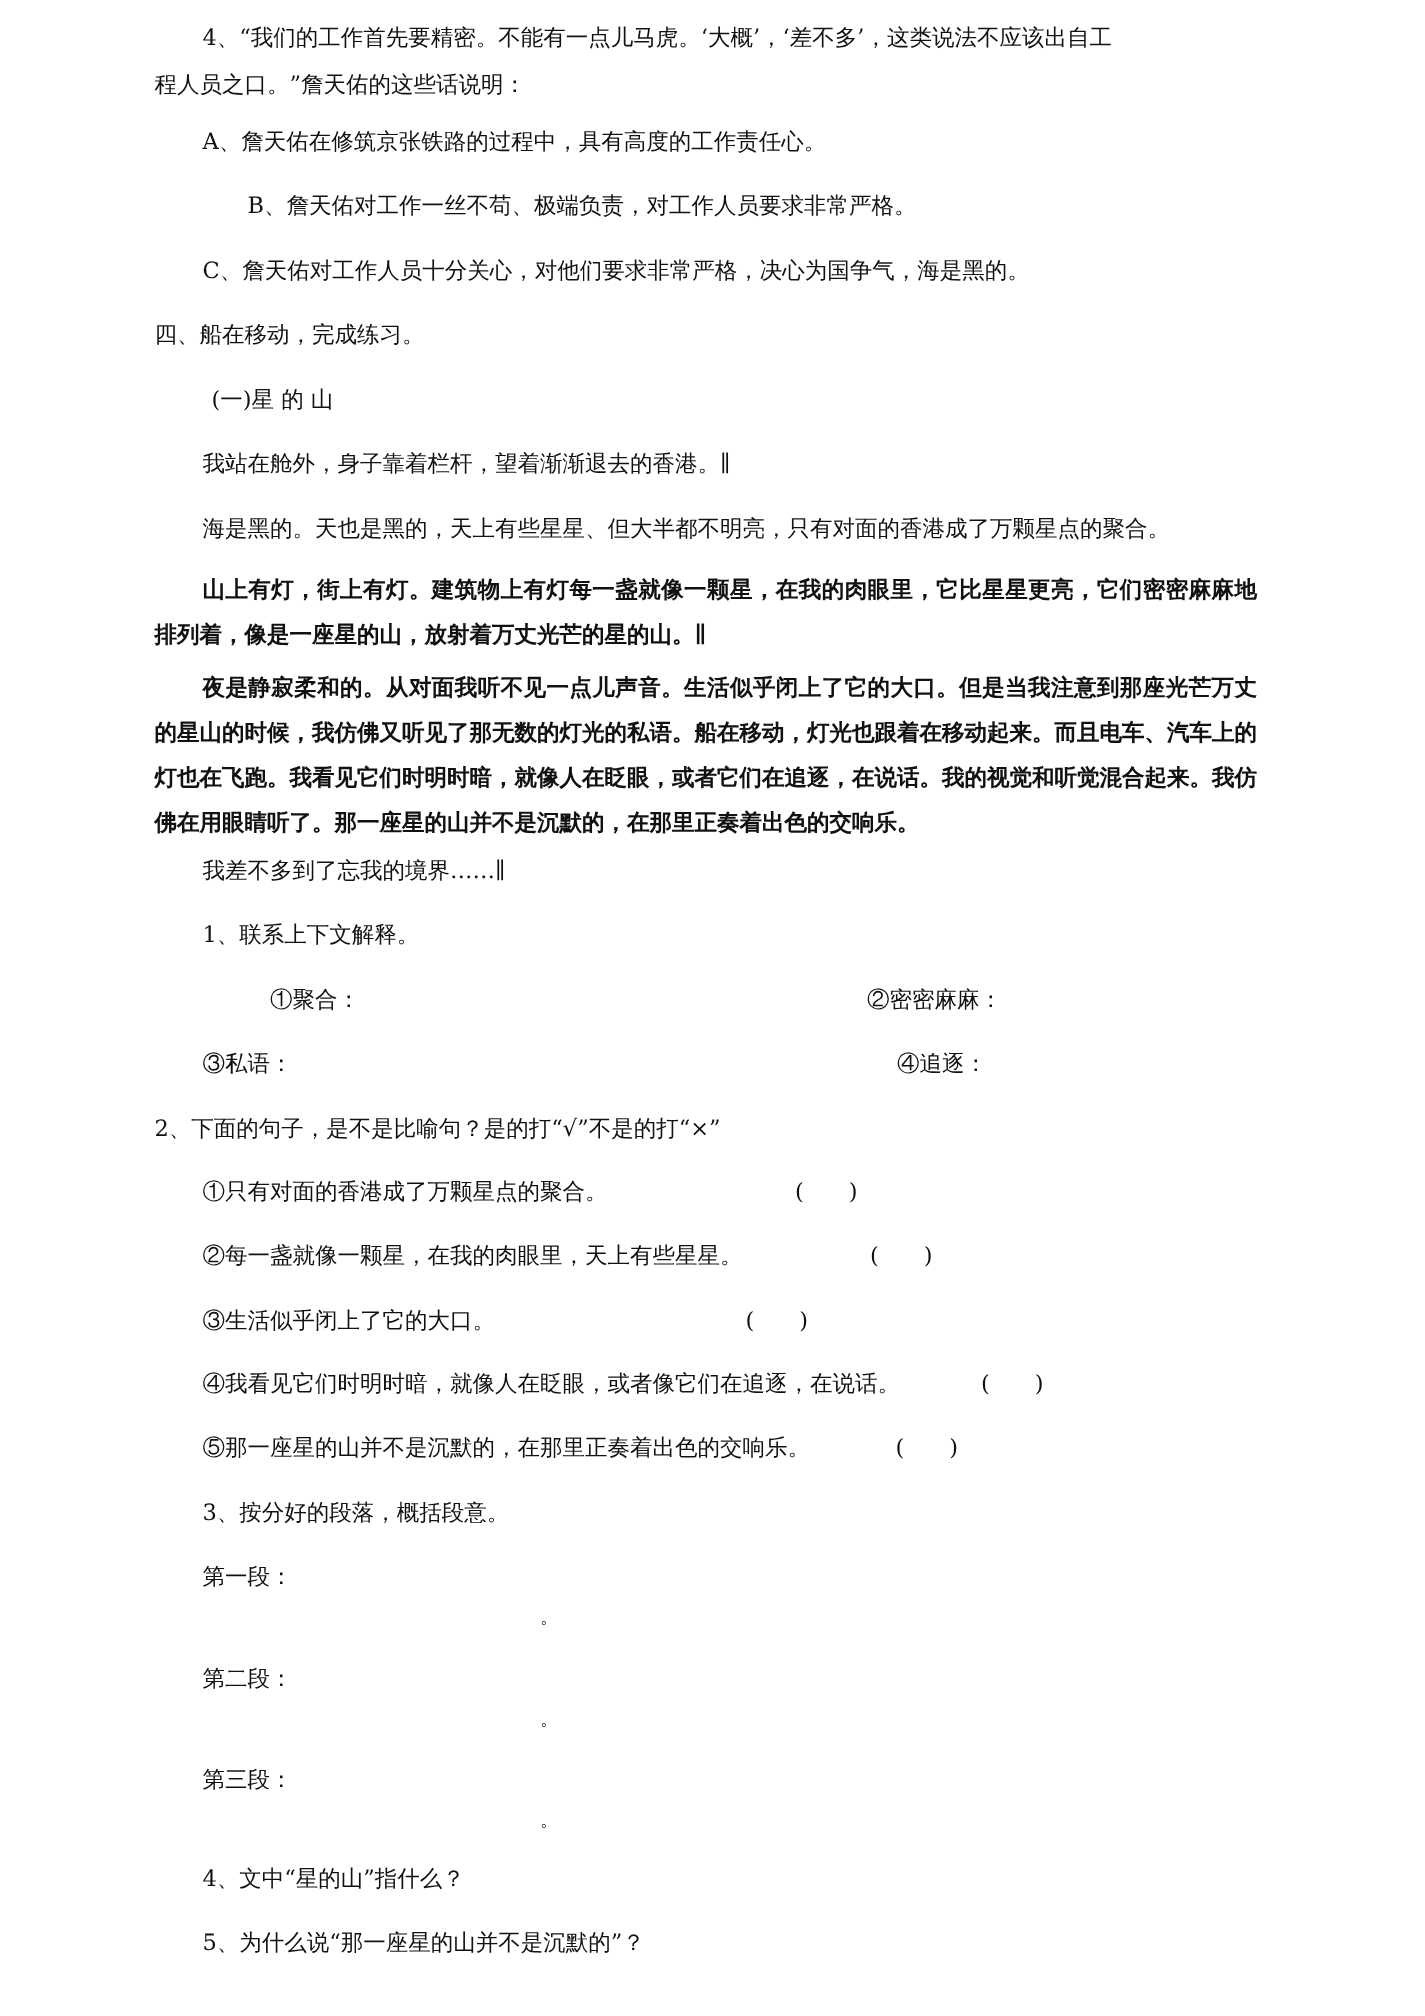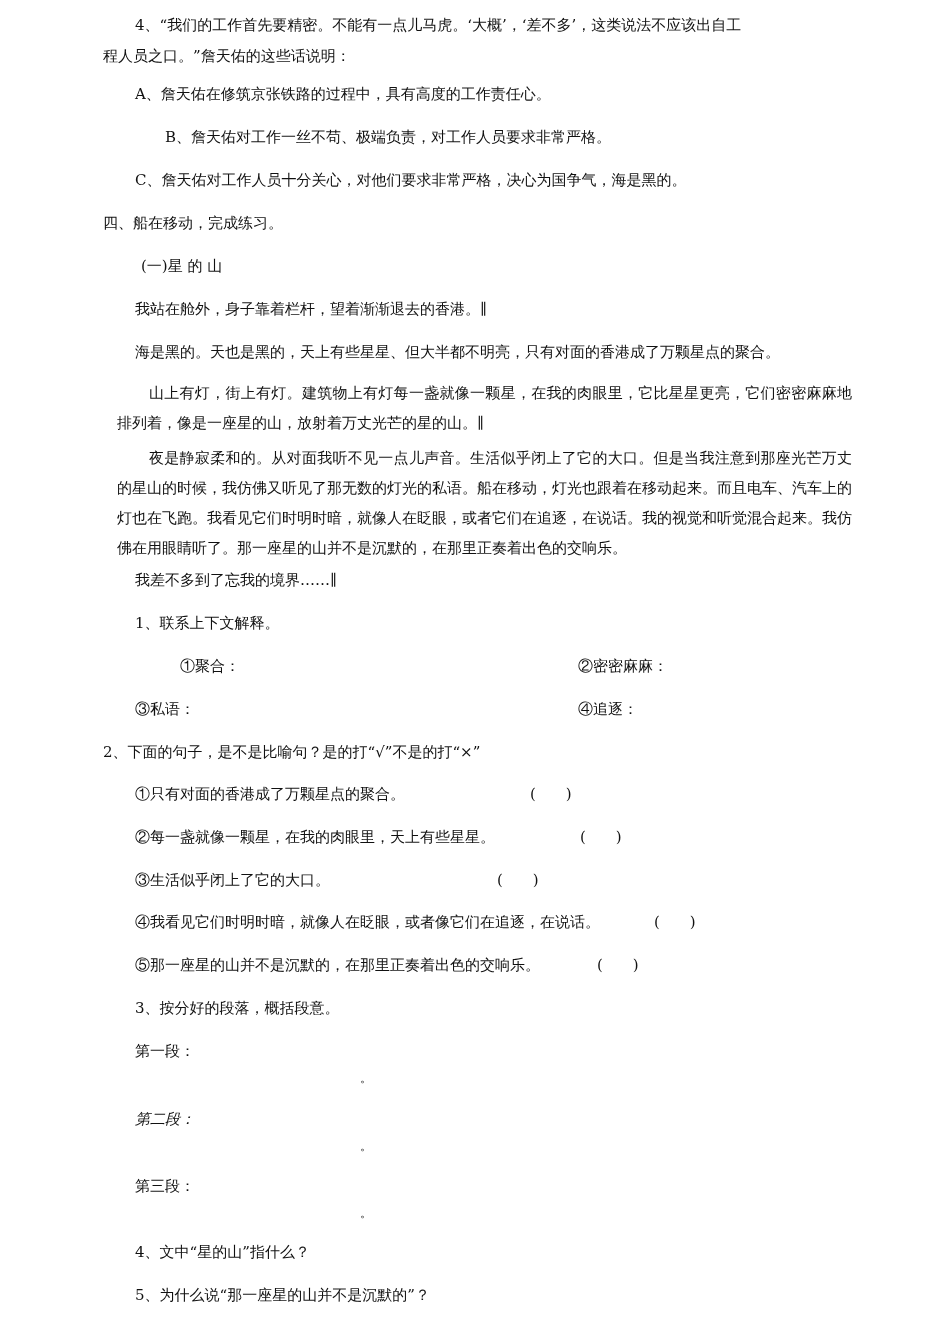--- a/index.html
+++ b/index.html
@@ -2,21 +2,21 @@
 <html><head>
 <meta charset="utf-8">
 <style>
   html, body { margin: 0; padding: 0; background: #ffffff; }
   body {
     width: 950px; height: 1344px; position: relative; overflow: hidden;
     font-family: "DejaVu Serif", "Liberation Serif", serif;
     color: #111111; font-size: 15px;
   }
   .line { position: absolute; white-space: nowrap; line-height: 20px; }
-  .para { position: absolute; left: 117px; width: 735px; line-height: 30px; text-align: justify; }
+  .para { position: absolute; left: 103px; width: 735px; line-height: 30px; text-align: justify; font-weight: bold; }
   .ind { text-indent: 32px; }
   .dot { position: absolute; left: 360px; font-size: 12px; }
 </style>
 </head>
 <body>
 
 <div class="line" style="left:135px;top:15px;">4、“我们的工作首先要精密。不能有一点儿马虎。‘大概’，‘差不多’，这类说法不应该出自工</div>
 <div class="line" style="left:103px;top:46px;">程人员之口。”詹天佑的这些话说明：</div>
 <div class="line" style="left:135px;top:84px;">A、詹天佑在修筑京张铁路的过程中，具有高度的工作责任心。</div>
 <div class="line" style="left:141px;top:127px;margin-left:24px;">B、詹天佑对工作一丝不苟、极端负责，对工作人员要求非常严格。</div>
@@ -27,36 +27,36 @@
 <div class="line" style="left:135px;top:299px;">我站在舱外，身子靠着栏杆，望着渐渐退去的香港。∥</div>
 <div class="line" style="left:135px;top:342px;">海是黑的。天也是黑的，天上有些星星、但大半都不明亮，只有对面的香港成了万颗星点的聚合。</div>
 <div class="para ind" style="top:378px;">山上有灯，街上有灯。建筑物上有灯每一盏就像一颗星，在我的肉眼里，它比星星更亮，它们密密麻麻地排列着，像是一座星的山，放射着万丈光芒的星的山。∥</div>
 <div class="para ind" style="top:443px;">夜是静寂柔和的。从对面我听不见一点儿声音。生活似乎闭上了它的大口。但是当我注意到那座光芒万丈的星山的时候，我仿佛又听见了那无数的灯光的私语。船在移动，灯光也跟着在移动起来。而且电车、汽车上的灯也在飞跑。我看见它们时明时暗，就像人在眨眼，或者它们在追逐，在说话。我的视觉和听觉混合起来。我仿佛在用眼睛听了。那一座星的山并不是沉默的，在那里正奏着出色的交响乐。</div>
 <div class="line" style="left:135px;top:570px;">我差不多到了忘我的境界……∥</div>
 
 <div class="line" style="left:135px;top:613px;">1、联系上下文解释。</div>
 <div class="line" style="left:135px;top:656px;margin-left:45px;">①聚合：</div>
 <div class="line" style="left:578px;top:656px;">②密密麻麻：</div>
 <div class="line" style="left:135px;top:699px;">③私语：</div>
-<div class="line" style="left:578px;top:699px;">④追逐：</div>
+<div class="line" style="left:598px;top:699px;">④追逐：</div>
 
 <div class="line" style="left:103px;top:742px;">2、下面的句子，是不是比喻句？是的打“√”不是的打“×”</div>
 <div class="line" style="left:135px;top:784px;"><span>①只有对面的香港成了万颗星点的聚合。</span></div>
 <div class="line" style="left:530px;top:784px;">(　　)</div>
 <div class="line" style="left:135px;top:827px;"><span>②每一盏就像一颗星，在我的肉眼里，天上有些星星。</span></div>
 <div class="line" style="left:580px;top:827px;">(　　)</div>
 <div class="line" style="left:135px;top:870px;"><span>③生活似乎闭上了它的大口。</span></div>
 <div class="line" style="left:497px;top:870px;">(　　)</div>
 <div class="line" style="left:135px;top:912px;"><span>④我看见它们时明时暗，就像人在眨眼，或者像它们在追逐，在说话。</span></div>
 <div class="line" style="left:654px;top:912px;">(　　)</div>
 <div class="line" style="left:135px;top:955px;text-align:center;"><span>⑤那一座星的山并不是沉默的，在那里正奏着出色的交响乐。</span></div>
 <div class="line" style="left:597px;top:955px;">(　　)</div>
 
 <div class="line" style="left:135px;top:998px;">3、按分好的段落，概括段意。</div>
 <div class="line" style="left:135px;top:1041px;">第一段：</div>
 <div class="line dot" style="top:1068px;">。</div>
-<div class="line" style="left:135px;top:1109px;font-style:italic;">第二段：</div>
+<div class="line" style="left:135px;top:1109px;">第二段：</div>
 <div class="line dot" style="top:1136px;">。</div>
 <div class="line" style="left:135px;top:1176px;">第三段：</div>
 <div class="line dot" style="top:1203px;">。</div>
 
 <div class="line" style="left:135px;top:1242px;">4、文中“星的山”指什么？</div>
 <div class="line" style="left:135px;top:1285px;">5、为什么说“那一座星的山并不是沉默的”？</div>
 
 </body></html>

